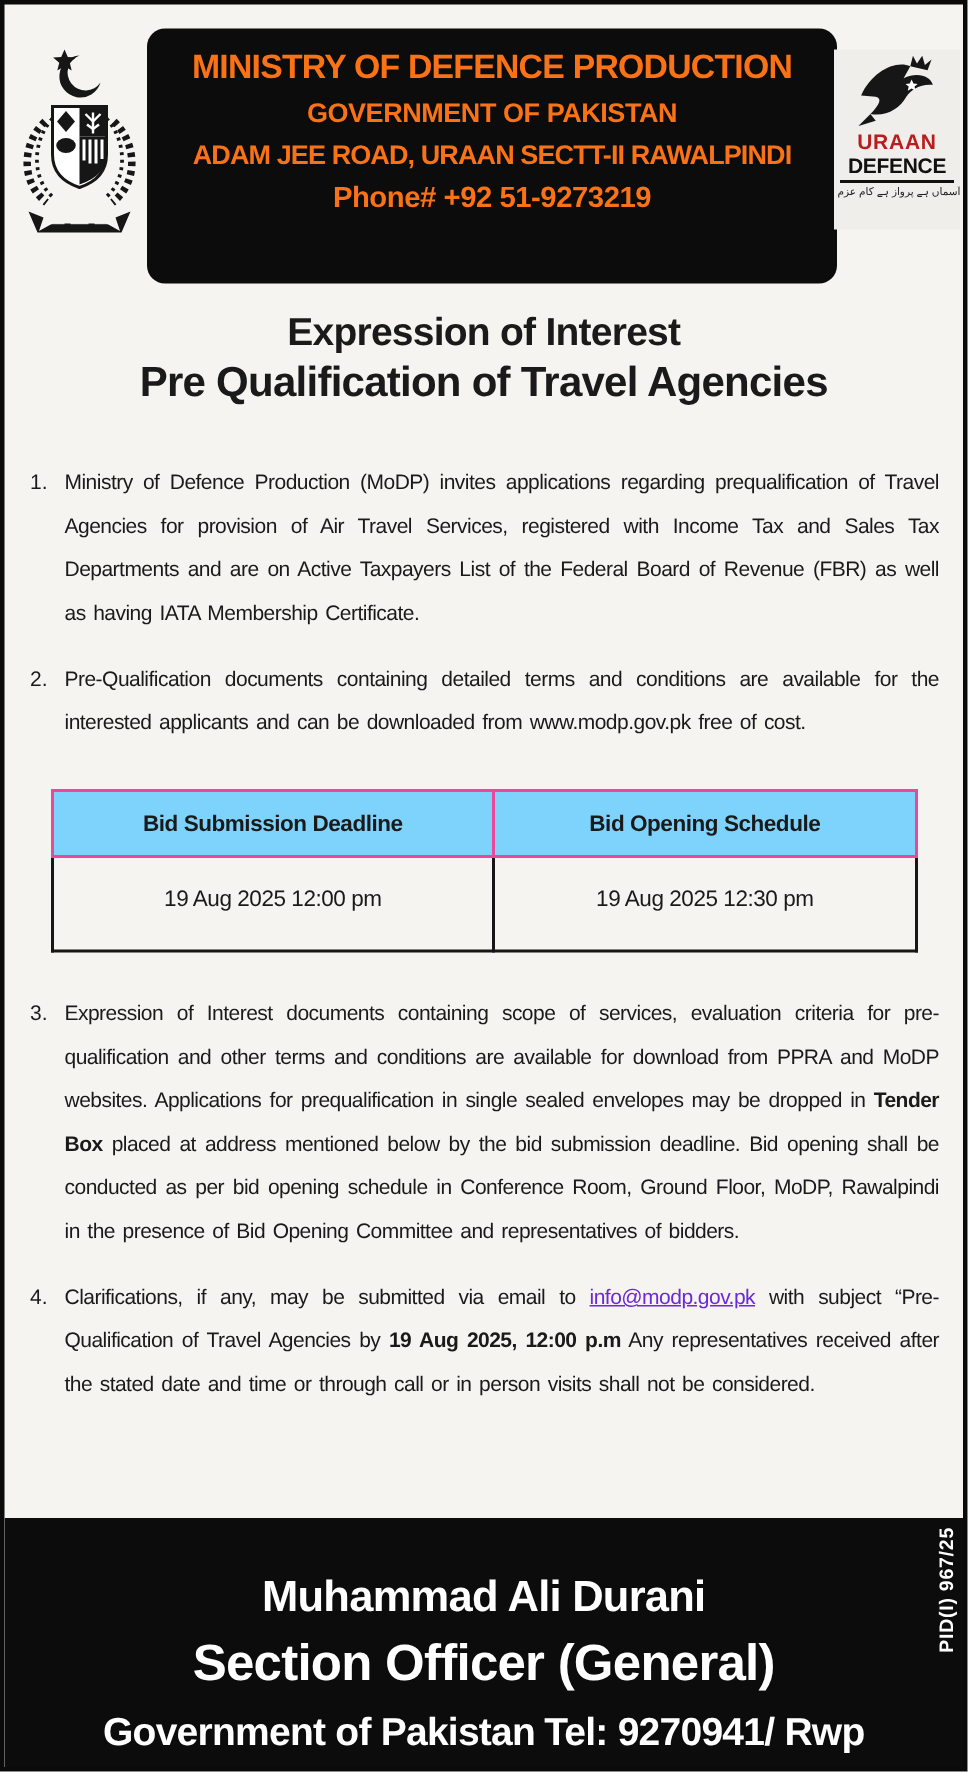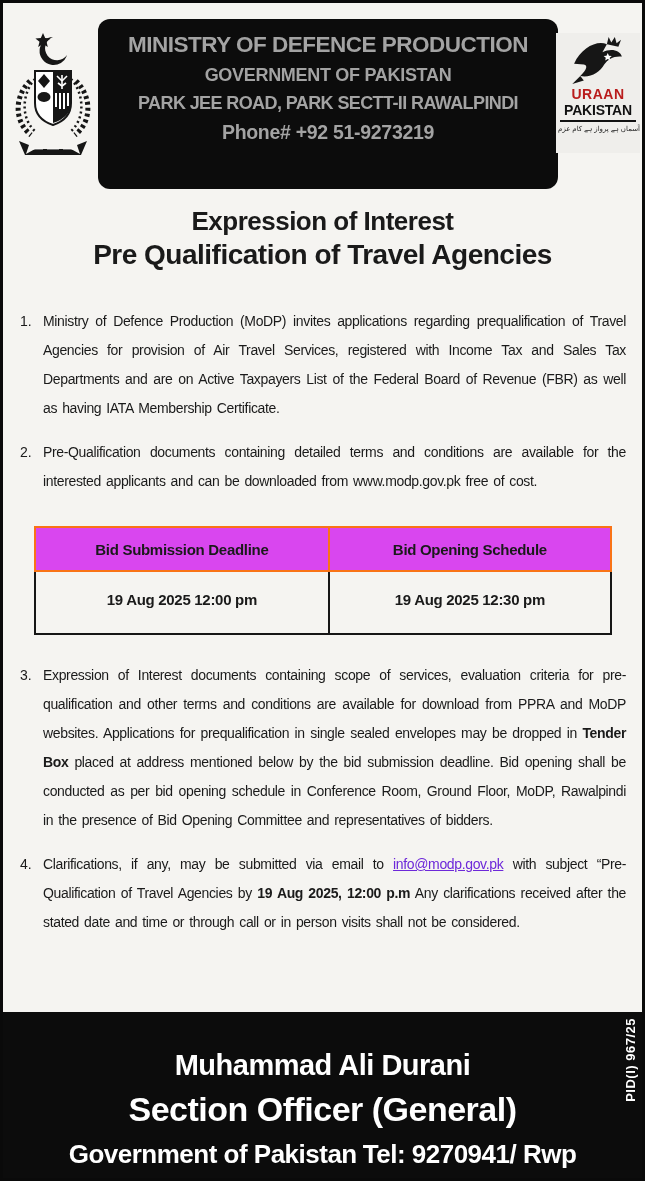--- a/index.html
+++ b/index.html
@@ -13,21 +13,21 @@
     color:#1a1a1a;
     overflow:hidden;
     margin:0 auto;
   }
   
   .masthead{position:relative;height:192px;}
   .emblem{position:absolute;left:6px;top:26px;width:88px;height:138px;}
   .blackbox{
     position:absolute;left:95px;top:16px;width:460px;height:170px;
     box-sizing:border-box;
-    background:#0c0c0c;color:#a3a3a3;border-radius:12px;
+    background:#0c0c0c;color:#f97316;border-radius:12px;
     text-align:center;padding-top:13px;
   }
   .bb-l1{font-size:22.5px;font-weight:bold;letter-spacing:-0.5px;margin-bottom:7px;}
   .bb-l2{font-size:18px;font-weight:bold;letter-spacing:-0.3px;margin-bottom:7px;}
   .bb-l3{font-size:18px;font-weight:bold;letter-spacing:-0.6px;margin-bottom:7px;}
   .bb-l4{font-size:19.5px;font-weight:bold;letter-spacing:-0.3px;margin-bottom:7px;}
   .bb-l5{font-size:18.5px;font-weight:bold;letter-spacing:-0.3px;}
   .uraan{
     position:absolute;right:2px;top:30px;width:84px;height:120px;
     background:#efeeeb;text-align:center;padding-top:2px;box-sizing:border-box;
@@ -48,25 +48,25 @@
   .item .body{
     flex:1;text-align:justify;font-size:14px;line-height:29px;
     letter-spacing:-0.35px;word-spacing:1.5px;
   }
   .item .body b{font-weight:bold;}
   a.email{color:#6d28d9;text-decoration:underline;}
   
   .tblwrap{margin:30px auto 0 auto;width:578px;}
   table.sched{border-collapse:collapse;width:100%;}
   table.sched th{
-    border:2px solid #f97316;font-size:15px;font-weight:bold;
-    letter-spacing:-0.3px;height:40px;text-align:center;background:#d946ef;
+    border:2px solid #ec4899;font-size:15px;font-weight:bold;
+    letter-spacing:-0.3px;height:40px;text-align:center;background:#7dd3fc;
   }
   table.sched td{
-    border:2px solid #161616;font-size:15px;font-weight:bold;
+    border:2px solid #161616;font-size:15px;font-weight:normal;
     letter-spacing:-0.3px;height:52px;text-align:center;vertical-align:middle;
     padding-bottom:8px;background:#f5f4f1;
   }
   .gap-after-table{height:26px;}
   
   .note{
     margin:6px 20px 0 42px;font-size:15px;font-weight:bold;
     letter-spacing:-0.3px;line-height:24px;
   }
   
@@ -135,33 +135,33 @@
           <path d="M24 120 h10"></path>
             <path d="M38 120 h12"></path>
             <path d="M54 120 h10"></path>
         </g>
       </svg>
     </div>
 
     <div class="blackbox">
       <div class="bb-l1">MINISTRY OF DEFENCE PRODUCTION</div>
       <div class="bb-l2">GOVERNMENT OF PAKISTAN</div>
-      <div class="bb-l3">PARK JEE ROAD, PARK SECTT-II RAWALPINDI</div>
+      <div class="bb-l3">ADAM JEE ROAD, URAAN SECTT-II RAWALPINDI</div>
       <div class="bb-l4">Phone# +92 51-9273219</div>
     </div>
 
     <div class="uraan">
       <svg class="uraan-bird" width="62" height="52" viewBox="0 0 70 58" xmlns="http://www.w3.org/2000/svg">
         <path d="M8 32 C16 14 34 5 45 10 L40 19 C50 14 60 17 62 24 C53 23 46 27 42 33 C37 42 27 48 15 46 C22 39 24 34 19 33 Z" fill="#161616"></path>
         <path d="M45 10 l2 -8 3 6 4 -6 2 7 5 -4 -3 8 Z" fill="#161616"></path>
         <path d="M15 46 l-9 9 13 -4 Z" fill="#161616"></path>
         <path d="M46 20 l1.4 3 3.2 .3 -2.4 2 .7 3.1 -2.9 -1.7 -2.9 1.7 .7 -3.1 -2.4 -2 3.2 -.3 Z" fill="#fff"></path>
       </svg>
       <div class="uraan-l1">URAAN</div>
-      <div class="uraan-l2">PAKISTAN</div>
+      <div class="uraan-l2">DEFENCE</div>
       <div class="uraan-rule"></div>
       <div class="uraan-tag">آسماں ہے پرواز ہے کام عزم !</div>
     </div>
   </div>
 
   <div class="title">
     <div class="title-l1">Expression of Interest</div>
     <div class="title-l2">Pre Qualification of Travel Agencies</div>
   </div>
 
@@ -200,21 +200,21 @@
     <div class="item">
       <span class="num">3.</span>
       <div class="body">
         <span>Expression of Interest documents containing scope of services, evaluation criteria for pre-qualification and other terms and conditions are available for download from PPRA and MoDP websites. Applications for prequalification in single sealed envelopes may be dropped in </span><b>Tender Box</b><span> placed at address mentioned below by the bid submission deadline. Bid opening shall be conducted as per bid opening schedule in Conference Room, Ground Floor, MoDP, Rawalpindi in the presence of Bid Opening Committee and representatives of bidders.</span>
       </div>
     </div>
 
     <div class="item">
       <span class="num">4.</span>
       <div class="body">
-        <span>Clarifications, if any, may be submitted via email to </span><a class="email" href="#">info@modp.gov.pk</a><span> with subject “Pre-Qualification of Travel Agencies by </span><b>19 Aug 2025, 12:00 p.m</b><span> Any clarifications received after the stated date and time or through call or in person visits shall not be considered.</span>
+        <span>Clarifications, if any, may be submitted via email to </span><a class="email" href="#">info@modp.gov.pk</a><span> with subject “Pre-Qualification of Travel Agencies by </span><b>19 Aug 2025, 12:00 p.m</b><span> Any representatives received after the stated date and time or through call or in person visits shall not be considered.</span>
       </div>
     </div>
 
   </div>
 
   <div class="footerbar">
     <div class="ft-l1">Muhammad Ali Durani</div>
     <div class="ft-l2">Section Officer (General)</div>
     <div class="ft-l3">
       <span>Government of Pakistan</span><span class="tel">Tel: 9270941/ Rwp</span>

